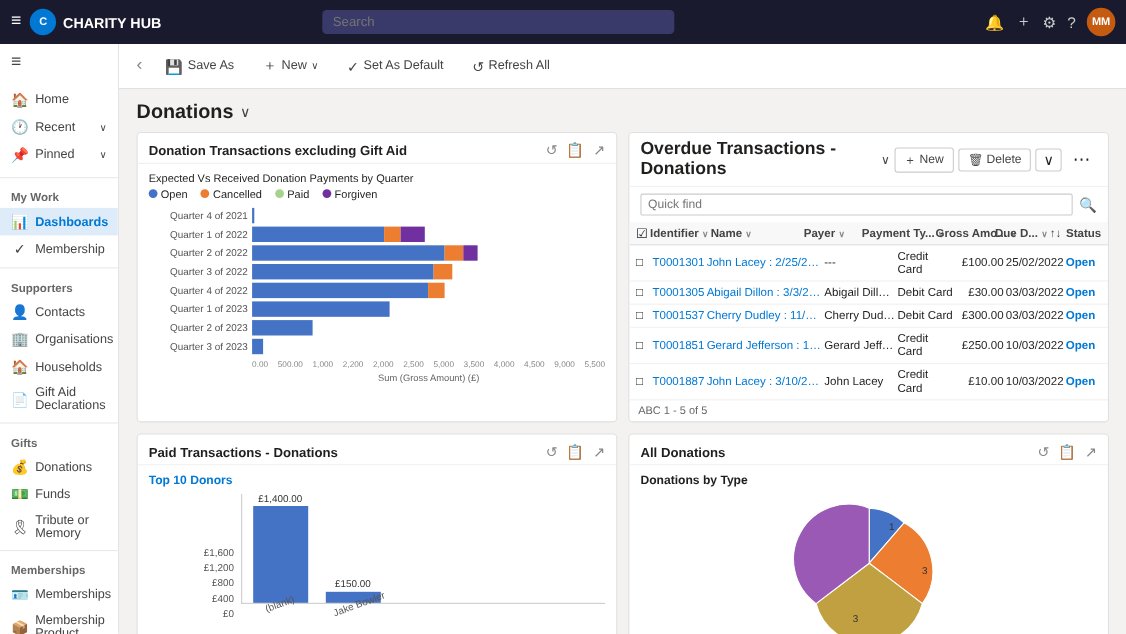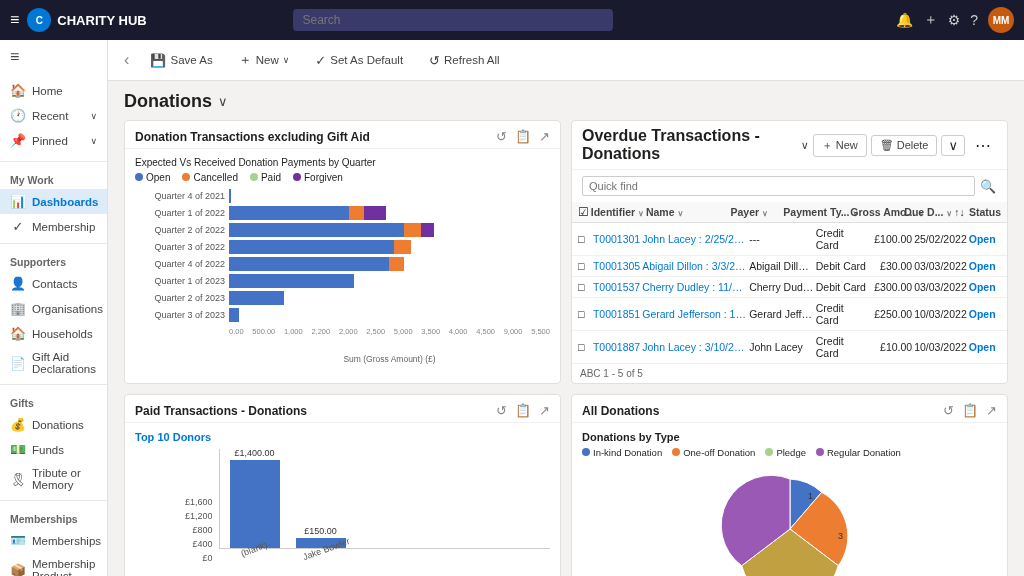--- a/index.html
+++ b/index.html
@@ -316,21 +316,21 @@
               <span>2,200</span>
               <span>2,000</span>
               <span>2,500</span>
               <span>5,000</span>
               <span>3,500</span>
               <span>4,000</span>
               <span>4,500</span>
               <span>9,000</span>
               <span>5,500</span>
           </div>
-          <div class="chart-y-title" style="text-align:center;font-size:8.5px;color:#666;margin-top:18px;margin-left:94px;">Sum (Gross Amount) (£)</div>
+          <div class="chart-y-title" style="text-align:center;font-size:8.5px;color:#666;margin-top:2px;margin-left:94px;">Sum (Gross Amount) (£)</div>
         </div>
       </div>
 
       <div class="card">
         <div class="card-header-overdue">
           <span class="overdue-title">Overdue Transactions - Donations</span>
           <span style="font-size:11px;cursor:pointer;color:#444;">∨</span>
           <div class="overdue-card-actions">
             <button class="new-btn">
               <span>＋</span>
@@ -452,26 +452,20 @@
 
       <div class="card">
         <div class="card-header">
           <span class="card-title">All Donations</span>
           <span class="card-icon">↺</span>
           <span class="card-icon">📋</span>
           <span class="card-icon">↗</span>
         </div>
         <div class="card-body">
           <div style="font-size:11px;font-weight:600;margin-bottom:4px;">Donations by Type</div>
-          <div class="pie-legend">
-            <span><span class="legend-dot" style="background:#4472c4;"></span><span>In-kind Donation</span></span>
-            <span><span class="legend-dot" style="background:#ed7d31;"></span><span>One-off Donation</span></span>
-            <span><span class="legend-dot" style="background:#a9d18e;"></span><span>Pledge</span></span>
-            <span><span class="legend-dot" style="background:#9b59b6;"></span><span>Regular Donation</span></span>
-          </div>
           <div class="pie-wrap">
             <svg width="200" height="130" viewBox="0 0 200 130">
 
               <path d="M100,65 L100,15 A50,50 0 0,1 131.7,28.3 Z" fill="#4472c4" stroke="#fff" stroke-width="1"></path>
 
               <path d="M100,65 L131.7,28.3 A50,50 0 0,1 148.3,101.7 Z" fill="#ed7d31" stroke="#fff" stroke-width="1"></path>
 
               <path d="M100,65 L148.3,101.7 A50,50 0 0,1 51.7,101.7 Z" fill="#c0a040" stroke="#fff" stroke-width="1"></path>
 
               <path d="M100,65 L51.7,101.7 A50,50 0 0,1 100,15 Z" fill="#9b59b6" stroke="#fff" stroke-width="1"></path>

